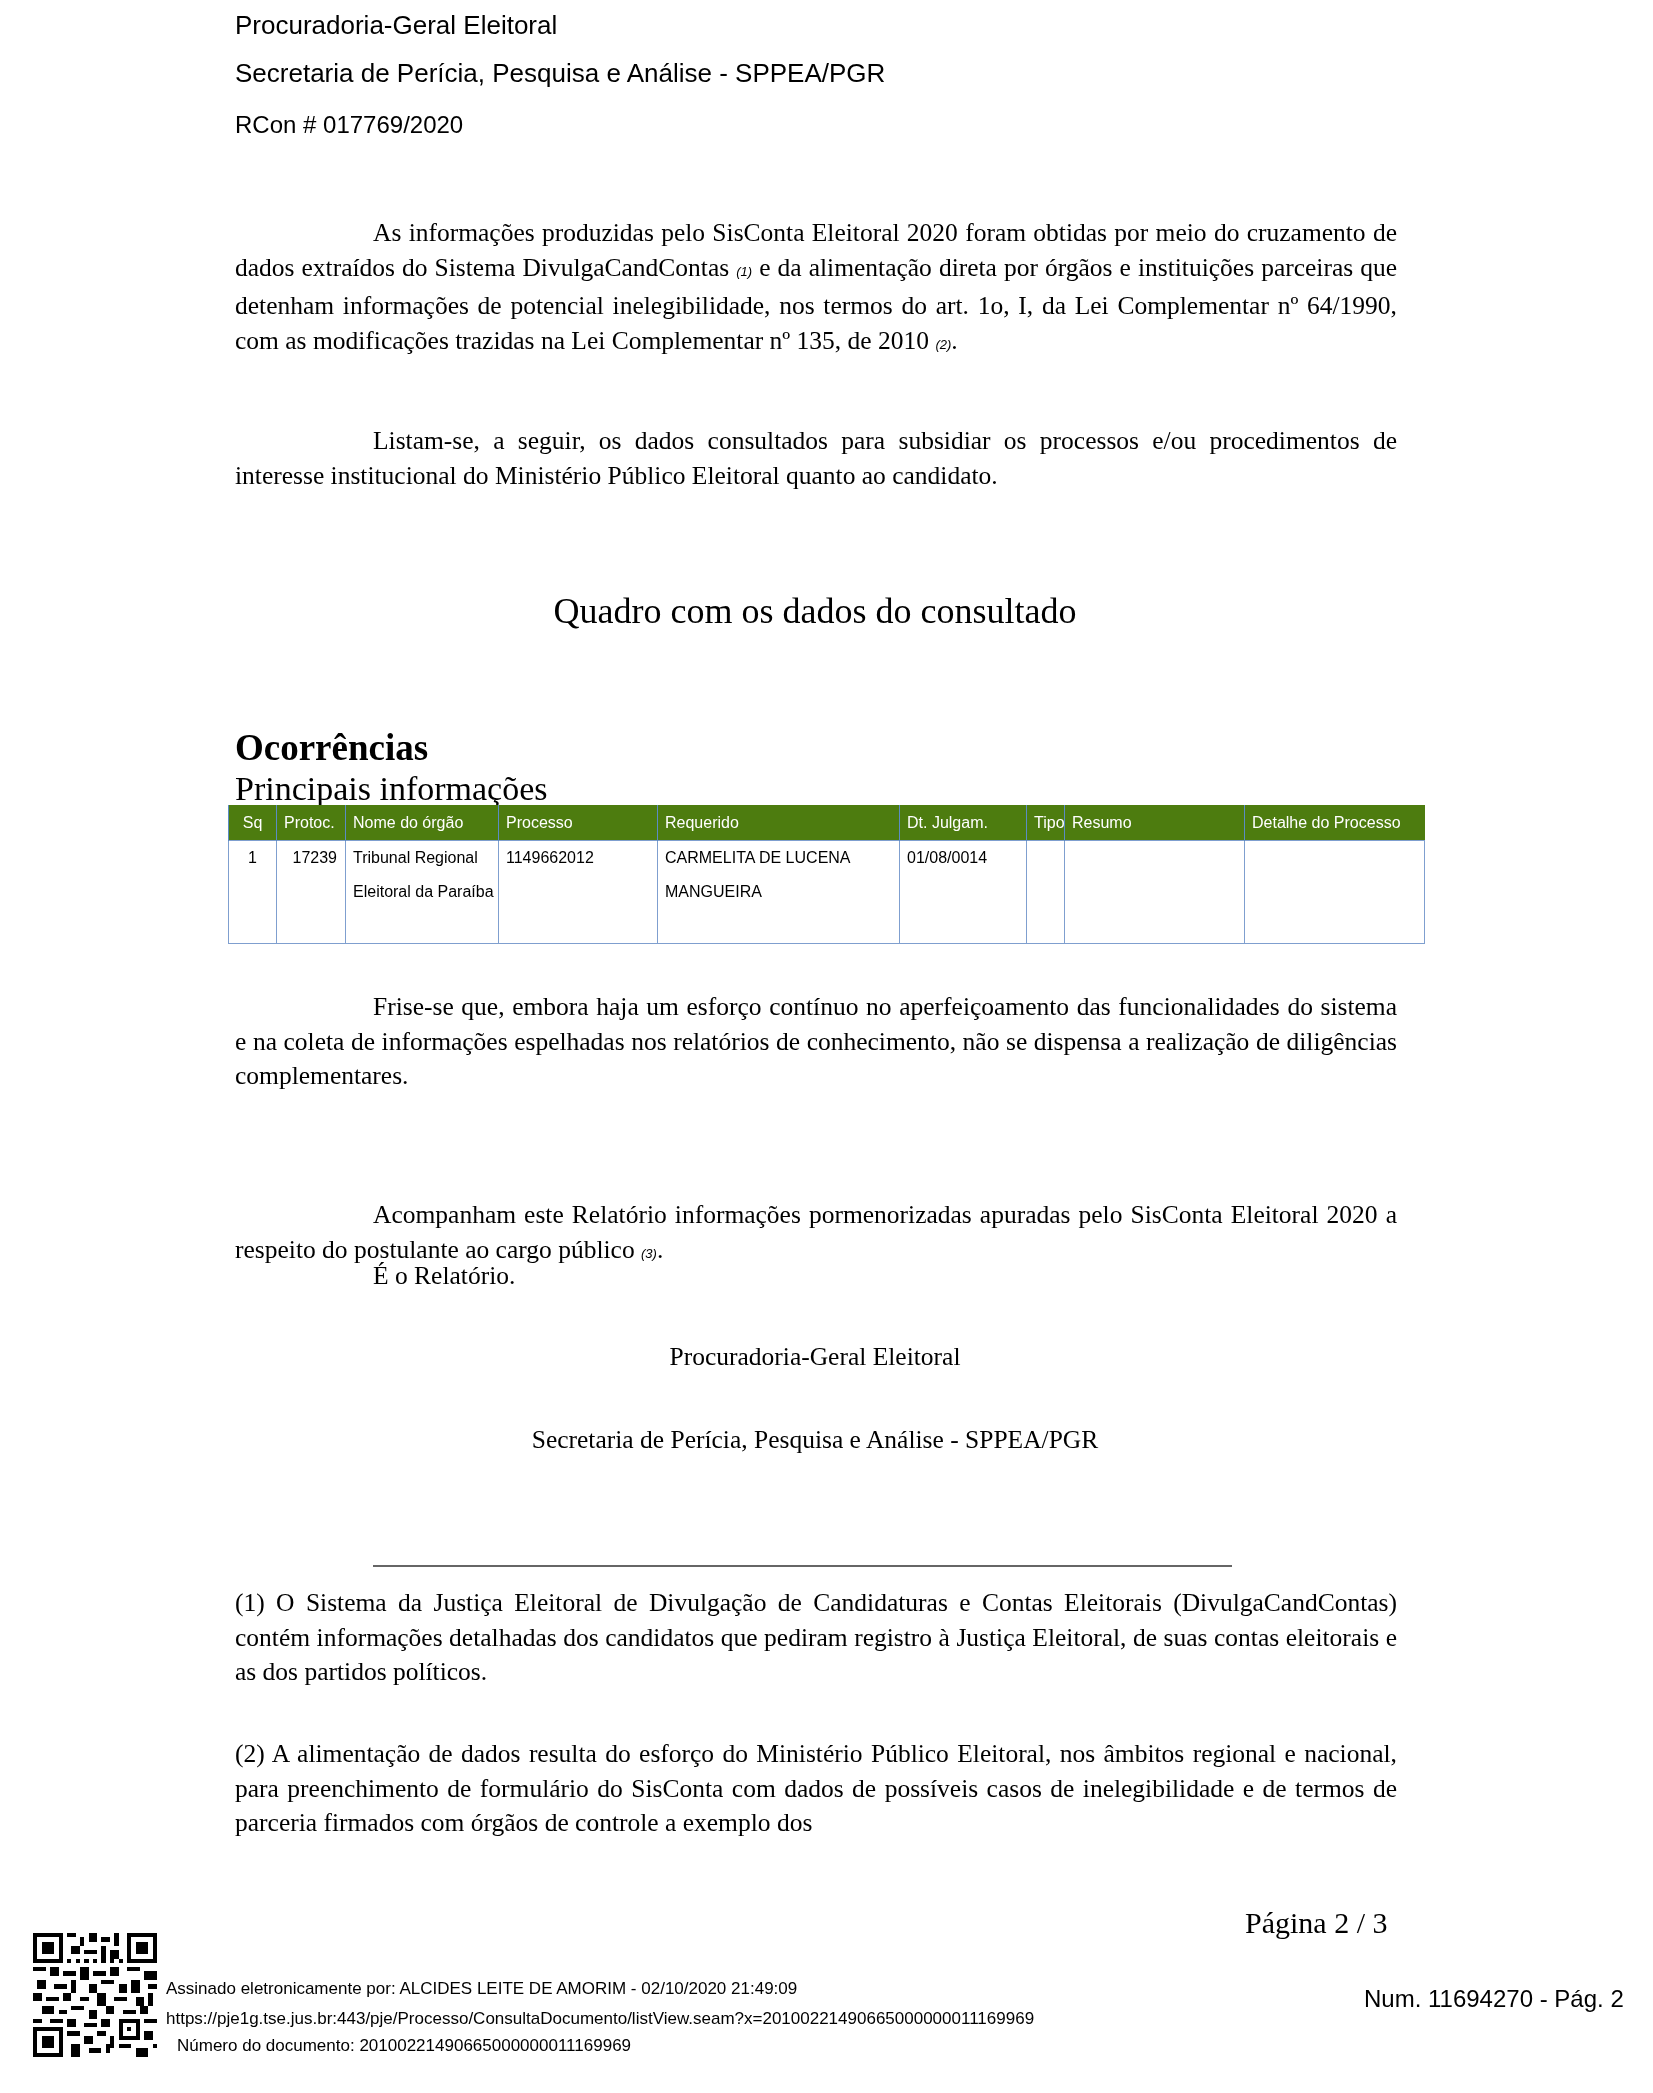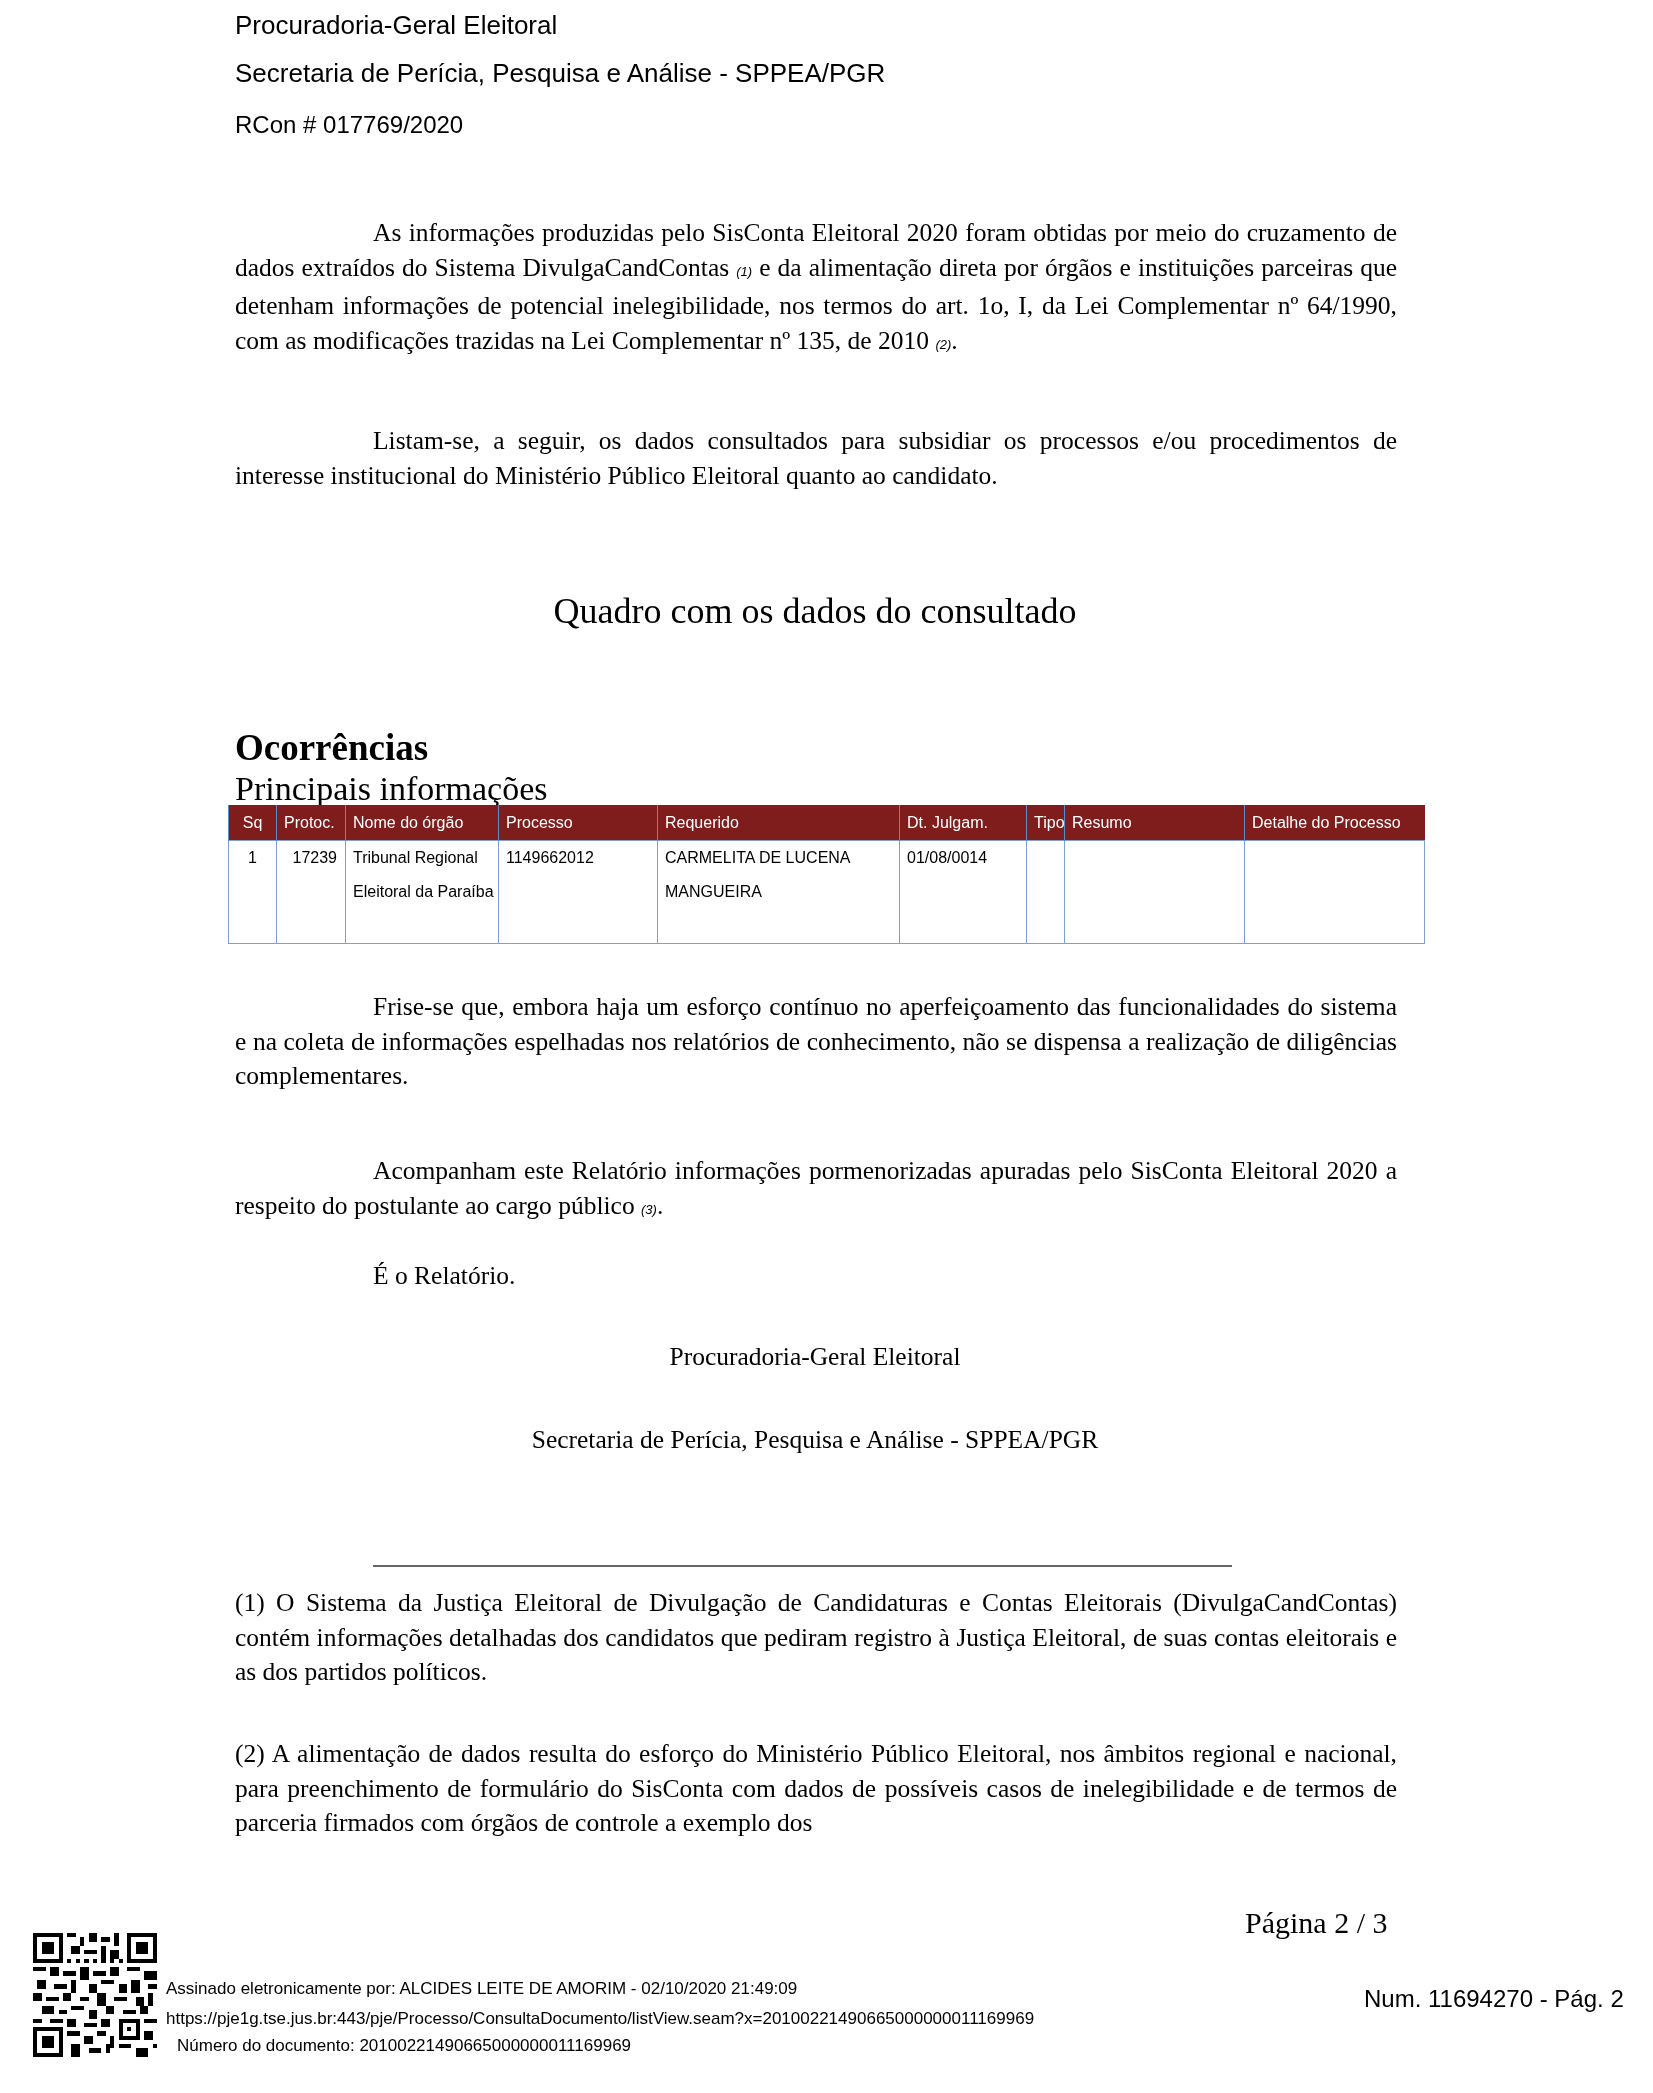--- a/index.html
+++ b/index.html
@@ -18,28 +18,28 @@
 
   #p1 { top: 216px; }
   #p2 { top: 424px; }
 
   .quadro-title { left: 0; width: 1630px; top: 590px; text-align: center; font-size: 36px; }
 
   .occ-title { left: 235px; top: 726px; font-size: 37px; font-weight: bold; }
   .occ-sub { left: 235px; top: 770px; font-size: 34px; }
 
   table.occ { position: absolute; left: 228px; top: 805px; width: 1196px; border-collapse: collapse; table-layout: fixed; font-family: "Liberation Sans", "DejaVu Sans", sans-serif; }
-  table.occ th { background: #7f1d1d; color: #ffffff; font-weight: normal; font-size: 16px; text-align: left; height: 35px; padding: 0 0 0 7px; border-left: 1px solid #5b8cc4; }
+  table.occ th { background: #4d7c0f; color: #ffffff; font-weight: normal; font-size: 16px; text-align: left; height: 35px; padding: 0 0 0 7px; border-left: 1px solid #5b8cc4; }
   table.occ th:first-child { text-align: center; padding: 0; }
   table.occ td { vertical-align: top; font-size: 16px; line-height: 34px; padding: 0 0 0 7px; border: 1px solid #7f9fcf; height: 102px; }
   table.occ td:first-child { text-align: center; padding: 0; }
   table.occ td.num { text-align: right; padding: 0 8px 0 0; }
 
   #p3 { top: 990px; }
-  #p4 { top: 1154px; }
+  #p4 { top: 1198px; }
   #p5 { top: 1259px; }
 
   .sig1 { left: 0; width: 1630px; top: 1342px; text-align: center; font-size: 25.5px; }
   .sig2 { left: 0; width: 1630px; top: 1425px; text-align: center; font-size: 25.5px; }
 
   .sep { position: absolute; left: 373px; top: 1565px; width: 859px; height: 2px; background: #666666; }
 
   #fn1 { top: 1586px; }
   #fn2 { top: 1737px; }
 

